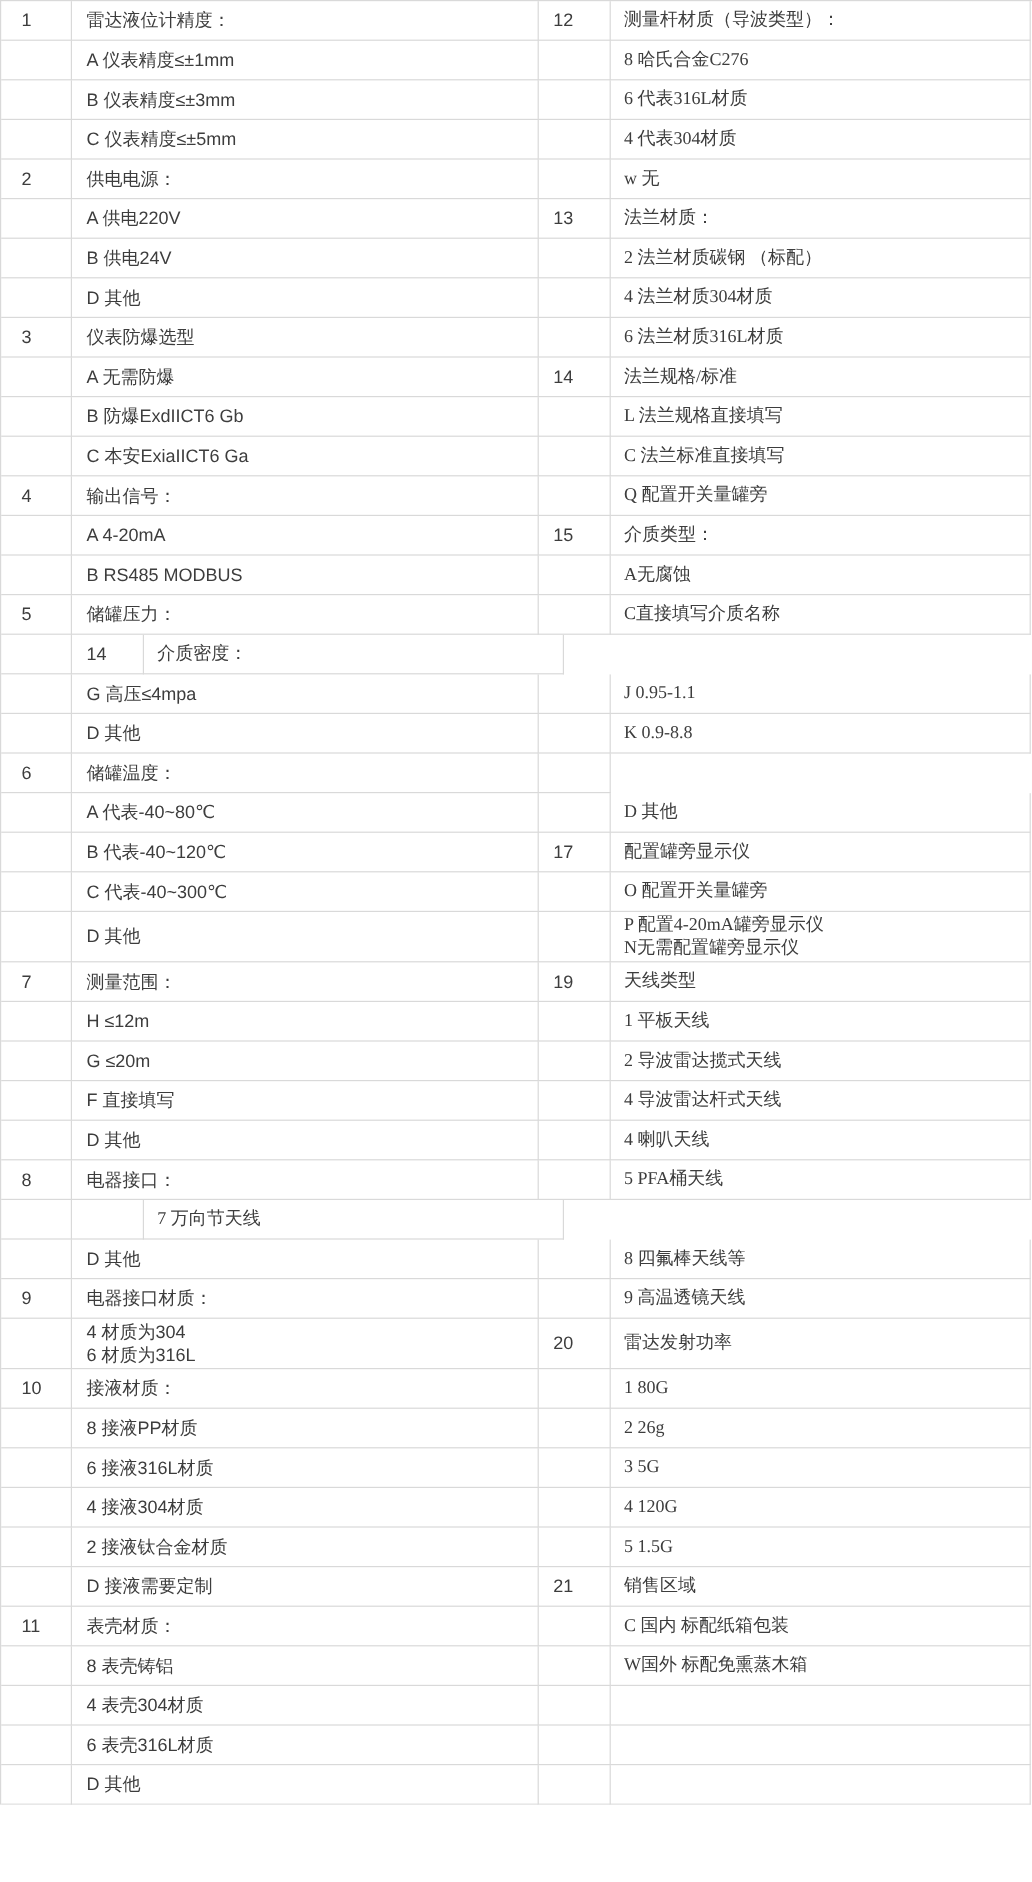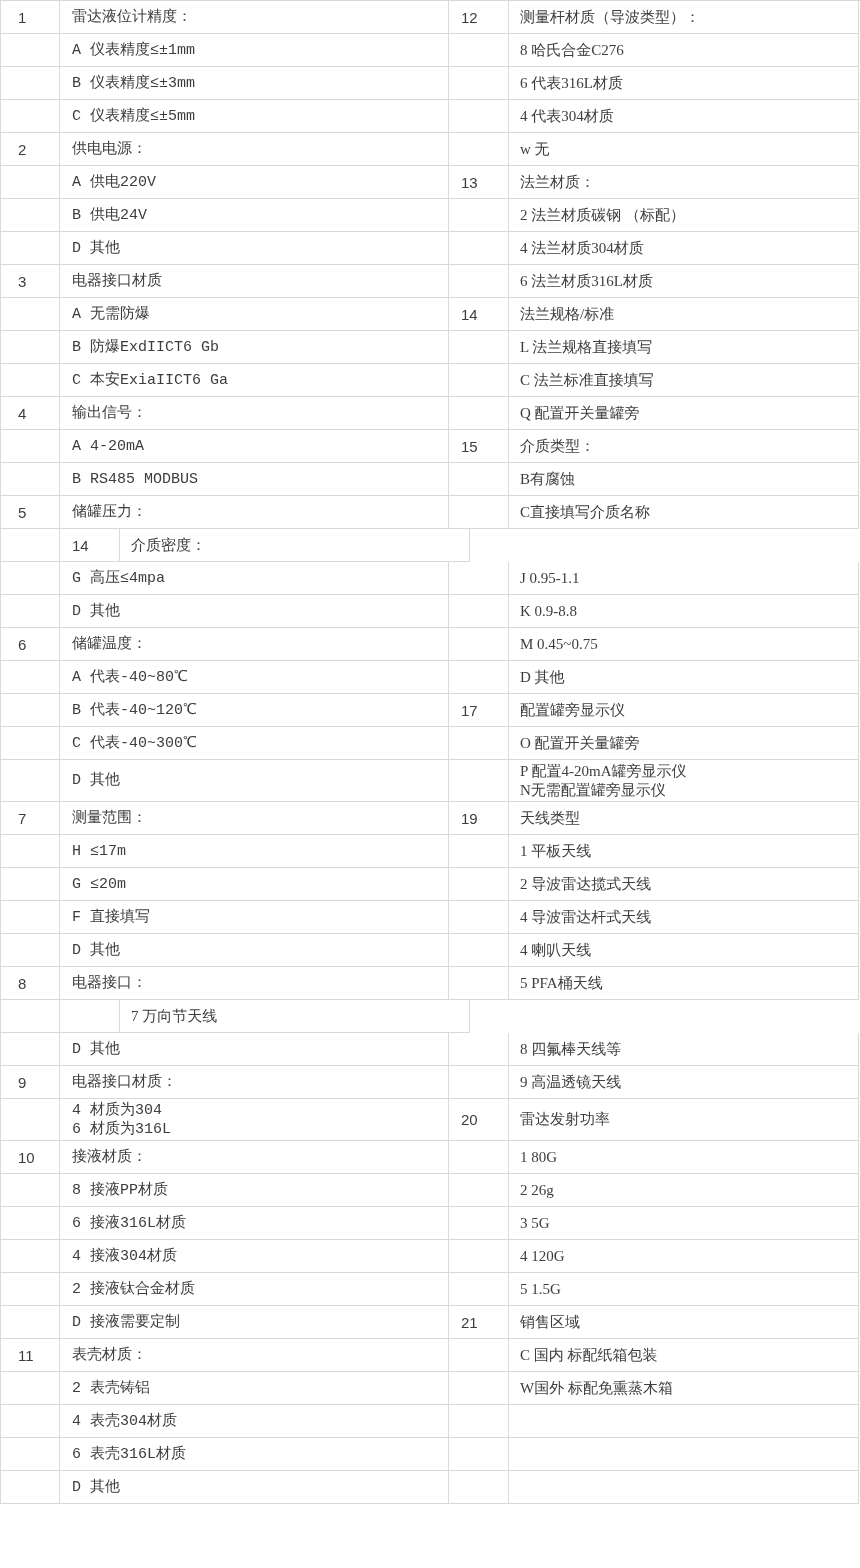--- a/index.html
+++ b/index.html
@@ -18,21 +18,21 @@
     box-sizing:border-box;
     border-right:1px solid #d9d9d9;
     border-bottom:1px solid #d9d9d9;
     display:flex;
     align-items:center;
     overflow:hidden;
     white-space:pre-line;
     line-height:19px;
   }
   .c-num-l{width:59px;padding-left:17px;}
-  .c-txt-l{width:389px;padding-left:12px;font-family:Liberation Mono, monospace;}
+  .c-txt-l{width:389px;padding-left:12px;}
   .c-num-r{width:60px;padding-left:12px;}
   .c-txt-r{width:350px;padding-left:11px;font-family:Liberation Serif, serif;}
 </style>
 </head>
 <body>
 
 <div class="tbl" id="spec-table">
     <div class="row">
       <div class="cell c-num-l">1</div>
       <div class="cell c-txt-l">雷达液位计精度：</div>
@@ -76,21 +76,21 @@
       <div class="cell c-txt-r">2 法兰材质碳钢 （标配）</div>
     </div>
     <div class="row">
       <div class="cell c-num-l"></div>
       <div class="cell c-txt-l">D 其他</div>
       <div class="cell c-num-r"></div>
       <div class="cell c-txt-r">4 法兰材质304材质</div>
     </div>
     <div class="row">
       <div class="cell c-num-l">3</div>
-      <div class="cell c-txt-l">电器接口材质</div>
+      <div class="cell c-txt-l">仪表防爆选型</div>
       <div class="cell c-num-r"></div>
       <div class="cell c-txt-r">6 法兰材质316L材质</div>
     </div>
     <div class="row">
       <div class="cell c-num-l"></div>
       <div class="cell c-txt-l">A 无需防爆</div>
       <div class="cell c-num-r">14</div>
       <div class="cell c-txt-r">法兰规格/标准</div>
     </div>
     <div class="row">
@@ -114,21 +114,21 @@
     <div class="row">
       <div class="cell c-num-l"></div>
       <div class="cell c-txt-l">A 4-20mA</div>
       <div class="cell c-num-r">15</div>
       <div class="cell c-txt-r">介质类型：</div>
     </div>
     <div class="row">
       <div class="cell c-num-l"></div>
       <div class="cell c-txt-l">B RS485 MODBUS</div>
       <div class="cell c-num-r"></div>
-      <div class="cell c-txt-r">B有腐蚀</div>
+      <div class="cell c-txt-r">A无腐蚀</div>
     </div>
     <div class="row">
       <div class="cell c-num-l">5</div>
       <div class="cell c-txt-l">储罐压力：</div>
       <div class="cell c-num-r"></div>
       <div class="cell c-txt-r">C直接填写介质名称</div>
     </div>
     <div class="row">
       <div class="cell c-num-l"></div>
       <div class="cell c-num-r">14</div>
@@ -143,21 +143,20 @@
     <div class="row">
       <div class="cell c-num-l"></div>
       <div class="cell c-txt-l">D 其他</div>
       <div class="cell c-num-r"></div>
       <div class="cell c-txt-r">K 0.9-8.8</div>
     </div>
     <div class="row">
       <div class="cell c-num-l">6</div>
       <div class="cell c-txt-l">储罐温度：</div>
       <div class="cell c-num-r"></div>
-      <div class="cell c-txt-r">M 0.45~0.75</div>
     </div>
     <div class="row">
       <div class="cell c-num-l"></div>
       <div class="cell c-txt-l">A 代表-40~80℃</div>
       <div class="cell c-num-r"></div>
       <div class="cell c-txt-r">D 其他</div>
     </div>
     <div class="row">
       <div class="cell c-num-l"></div>
       <div class="cell c-txt-l">B 代表-40~120℃</div>
@@ -178,21 +177,21 @@
 N无需配置罐旁显示仪</div>
     </div>
     <div class="row">
       <div class="cell c-num-l">7</div>
       <div class="cell c-txt-l">测量范围：</div>
       <div class="cell c-num-r">19</div>
       <div class="cell c-txt-r">天线类型</div>
     </div>
     <div class="row">
       <div class="cell c-num-l"></div>
-      <div class="cell c-txt-l">H ≤17m</div>
+      <div class="cell c-txt-l">H ≤12m</div>
       <div class="cell c-num-r"></div>
       <div class="cell c-txt-r">1 平板天线</div>
     </div>
     <div class="row">
       <div class="cell c-num-l"></div>
       <div class="cell c-txt-l">G ≤20m</div>
       <div class="cell c-num-r"></div>
       <div class="cell c-txt-r">2 导波雷达揽式天线</div>
     </div>
     <div class="row">
@@ -274,21 +273,21 @@
       <div class="cell c-txt-r">销售区域</div>
     </div>
     <div class="row">
       <div class="cell c-num-l">11</div>
       <div class="cell c-txt-l">表壳材质：</div>
       <div class="cell c-num-r"></div>
       <div class="cell c-txt-r">C 国内  标配纸箱包装</div>
     </div>
     <div class="row">
       <div class="cell c-num-l"></div>
-      <div class="cell c-txt-l">2 表壳铸铝</div>
+      <div class="cell c-txt-l">8 表壳铸铝</div>
       <div class="cell c-num-r"></div>
       <div class="cell c-txt-r">W国外  标配免熏蒸木箱</div>
     </div>
     <div class="row">
       <div class="cell c-num-l"></div>
       <div class="cell c-txt-l">4 表壳304材质</div>
       <div class="cell c-num-r"></div>
       <div class="cell c-txt-r"></div>
     </div>
     <div class="row">

